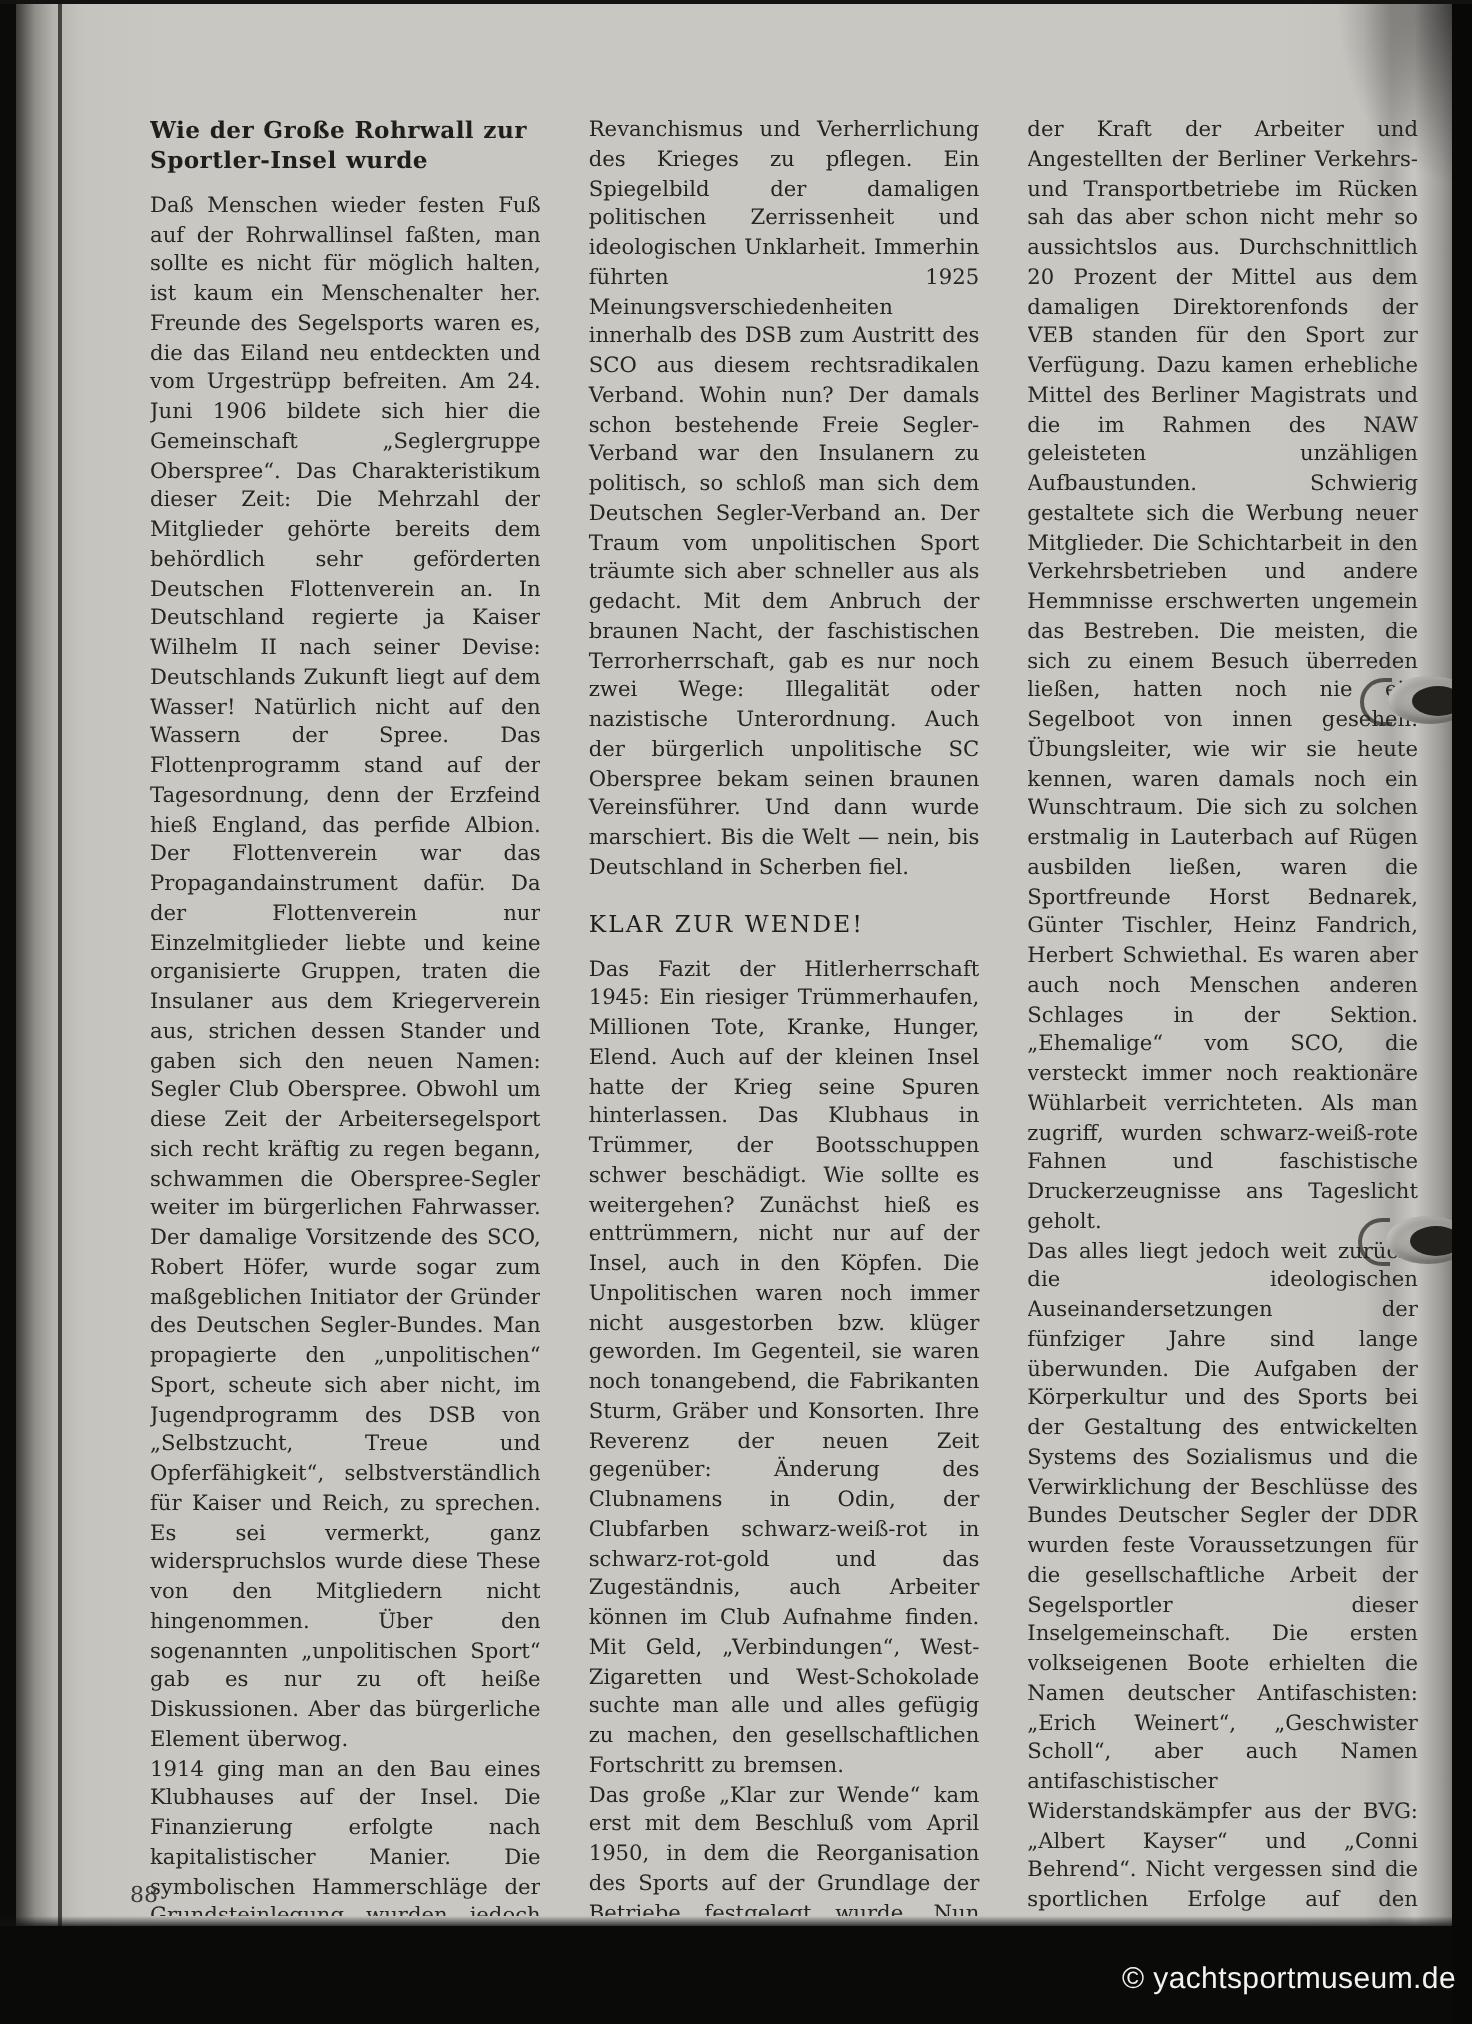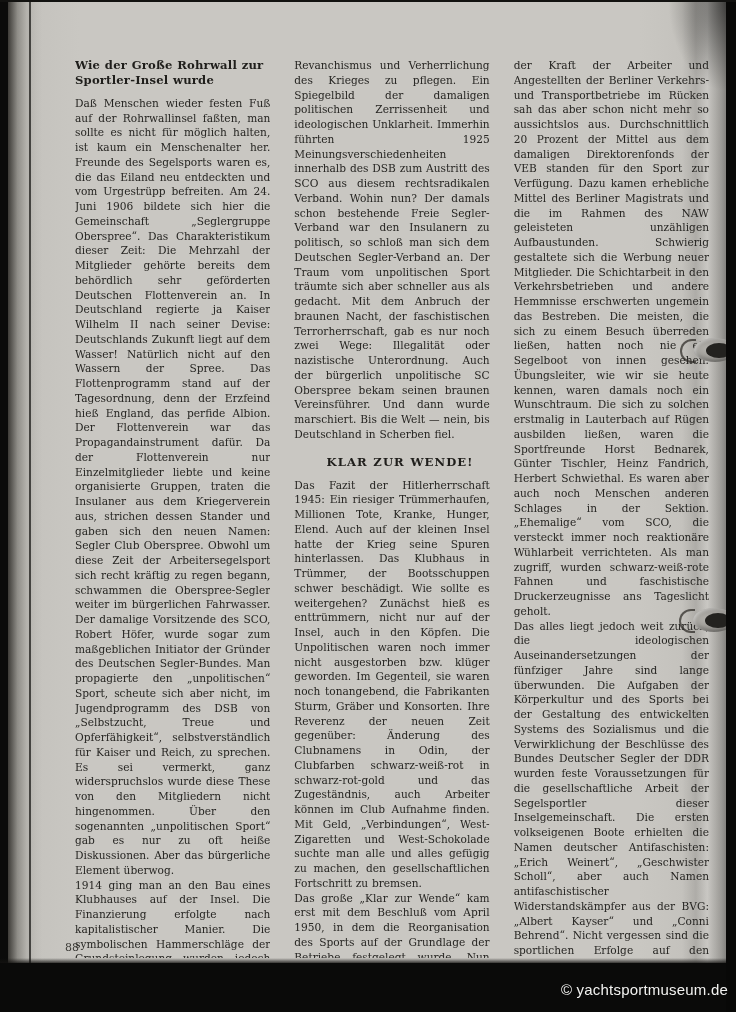--- a/index.html
+++ b/index.html
@@ -68,22 +68,22 @@
     width:202px;height:900px;overflow:hidden;
     font-size:10.6px;line-height:14.75px;color:#262522;
     text-align:justify;hyphens:auto;-webkit-hyphens:auto;word-spacing:0.4px;
   }
   .col p{margin:0;}
   h1.article-title{
     font-size:11.6px;line-height:15.4px;margin:0 0 7px 0;font-weight:bold;
     color:#1f1e1b;text-align:left;letter-spacing:.2px;
   }
   h2.section-title{
-    font-size:11.6px;line-height:15px;margin:13px 0 8px 16px;font-weight:bold;
-    color:#1f1e1b;text-align:center;letter-spacing:1.1px;
+    font-size:11.6px;line-height:15px;margin:13px 0 8px 0;font-weight:normal;
+    color:#1f1e1b;text-align:left;letter-spacing:1.1px;
   }
   .page-number{
     position:absolute;left:65px;top:941px;font-size:11px;color:#3a3935;
     font-family:"DejaVu Serif",serif;
   }
   .watermark{
     position:absolute;right:8px;top:981px;
     font-family:"Liberation Sans",sans-serif;font-weight:normal;
     font-size:15px;color:#f2f2f0;letter-spacing:.2px;
   }

